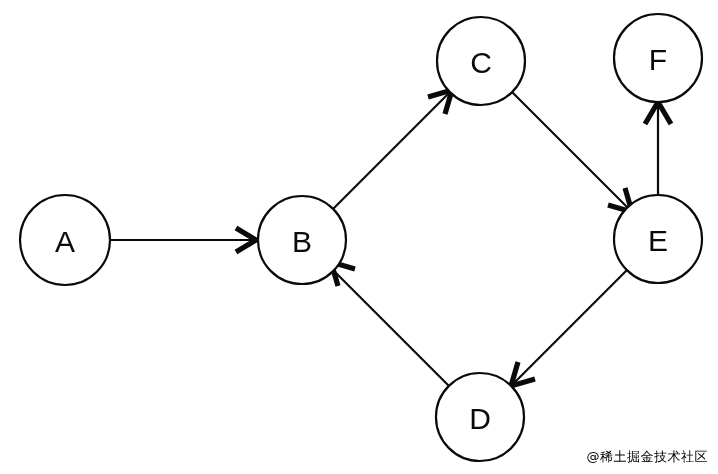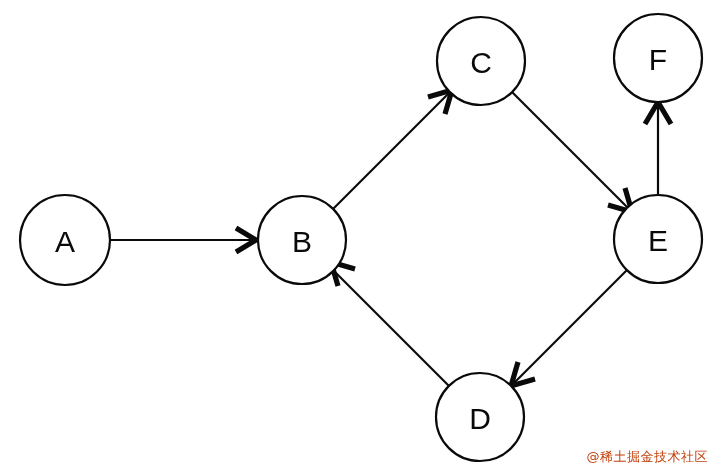--- a/index.html
+++ b/index.html
@@ -44,21 +44,21 @@
     stroke: #0a0a0a;
     stroke-width: 5.2;
     stroke-linecap: butt;
     stroke-linejoin: miter;
     fill: none;
   }
   .watermark {
     position: absolute;
     right: 10px;
     bottom: 8px;
-    color: #c2410c;
+    color: #000000;
     font-size: 13px;
     font-family: "DejaVu Sans", sans-serif;
     letter-spacing: 0.5px;
     white-space: nowrap;
     user-select: none;
   }
 </style>
 </head>
 <body>
 

